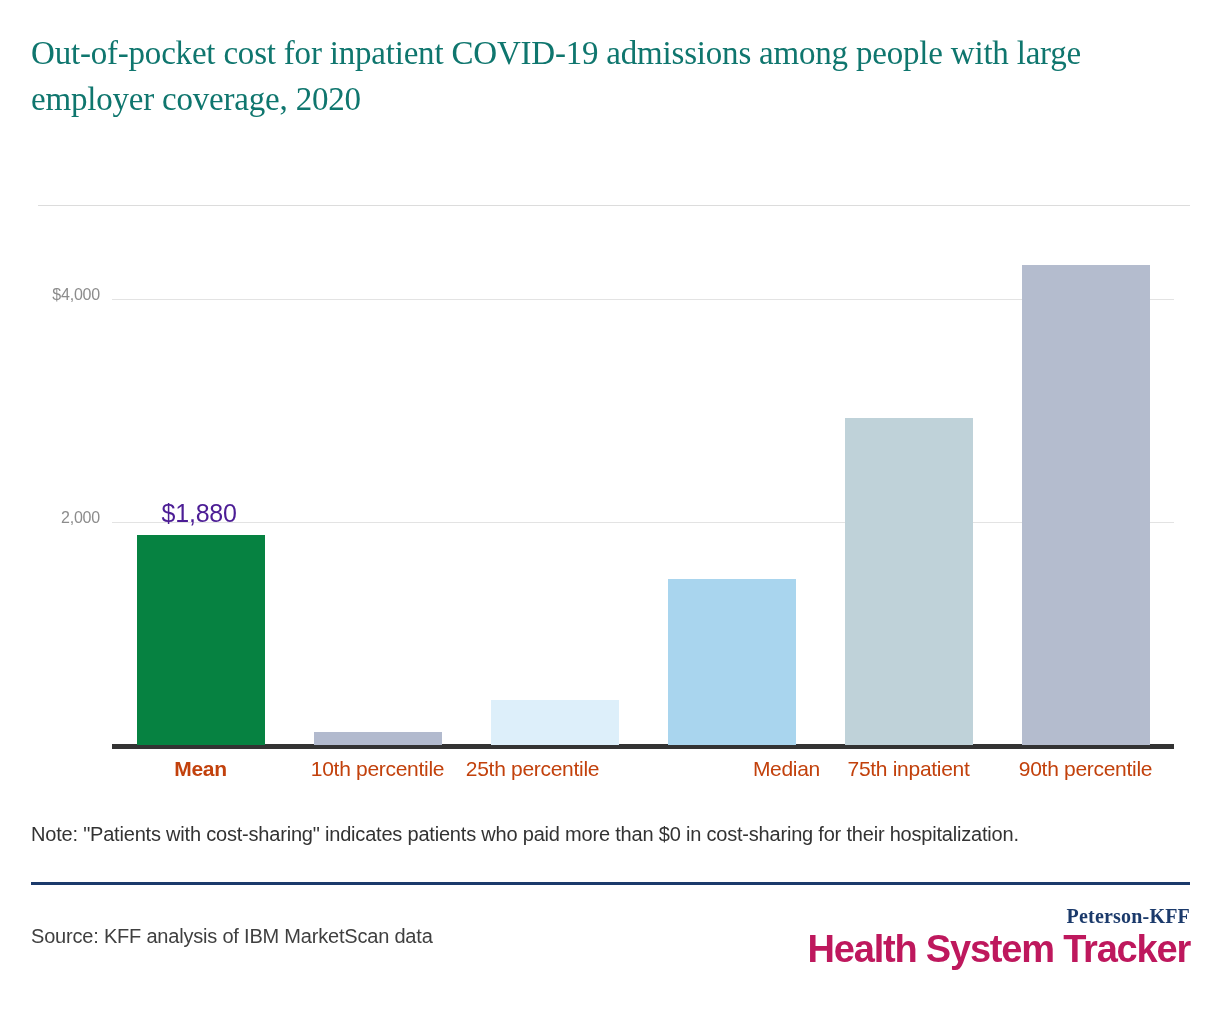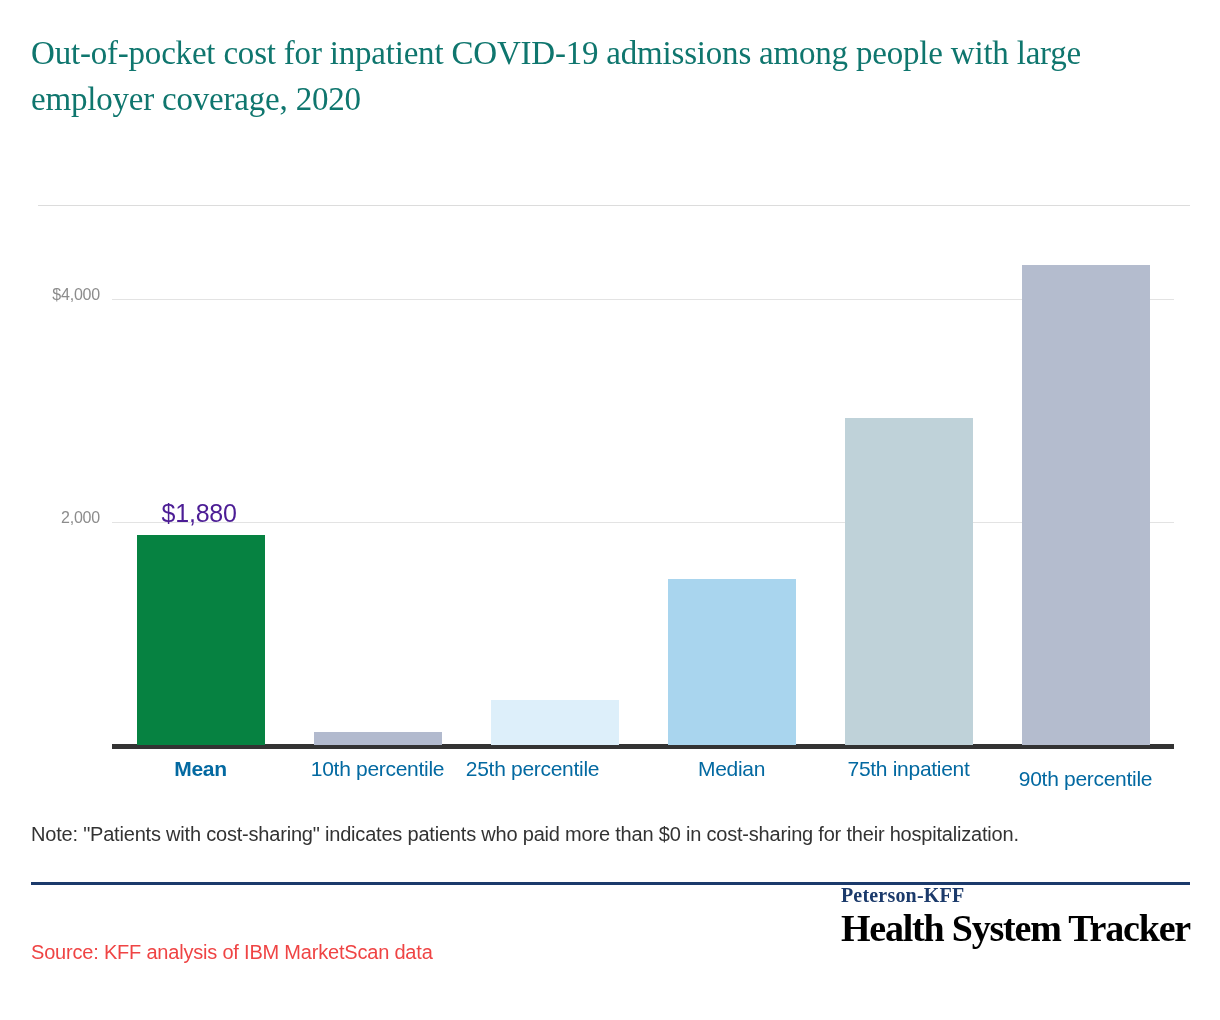--- a/index.html
+++ b/index.html
@@ -126,21 +126,21 @@
     font-weight: 400;
     color: #4c1d95;
     letter-spacing: -0.2px;
     white-space: nowrap;
   }
   .xtick-label {
     position: absolute;
     top: 757px;
     text-align: center;
     font-size: 21px;
-    color: #0369a1;
+    color: #c2410c;
     letter-spacing: -0.3px;
     white-space: nowrap;
   }
   .xtick-label.emph { font-weight: 700; }
 
   
   #note {
     position: absolute;
     left: 31px;
     top: 820px;
@@ -156,45 +156,43 @@
     top: 882px;
     width: 1159px;
     height: 3px;
     background: #1b3a6b;
   }
   #source {
     position: absolute;
     left: 31px;
     top: 925px;
     font-size: 20px;
-    color: #ef4444;
-    letter-spacing: -0.2px;
-    margin-top: 16px;
+    color: #404040;
+    letter-spacing: -0.2px;
   }
   #logo {
     position: absolute;
     right: 30px;
-    top: 884px;
-    text-align: left;
+    top: 905px;
+    text-align: right;
   }
   #logo-top {
     font-family: "Liberation Serif", "DejaVu Serif", serif;
     font-size: 20px;
     font-weight: 700;
     color: #1b3a6b;
     letter-spacing: 0.2px;
     line-height: 22px;
   }
   #logo-main {
     font-size: 38px;
     font-weight: 700;
-    color: #000000;
+    color: #be185d;
     letter-spacing: -1.2px;
     line-height: 44px;
-    font-family: Liberation Serif, serif;
   }
 </style>
 </head>
 <body>
 
 <div id="page">
 
   <div id="chart-title">Out-of-pocket cost for inpatient COVID-19 admissions among people with large employer coverage, 2020</div>
 
   <div id="tab-rule"></div>
@@ -207,25 +205,25 @@
       <div class="gridline" style="top: 522px;"></div>
       <div class="ytick-label" style="top: 509px;">2,000</div>
       <div class="bar" title="Mean: 1880" style="left: 136.5px; width: 128px; height: 209.62px; background: rgb(6, 130, 65);"></div>
       <div class="bar-value-label" style="left: 161.5px; top: 499.38px;">$1,880</div>
       <div class="xtick-label emph" style="left: 112px; width: 177px;">Mean</div>
       <div class="bar" title="10th percentile: 117" style="left: 313.5px; width: 128px; height: 13.0455px; background: rgb(178, 186, 206);"></div>
       <div class="xtick-label" style="left: 289px; width: 177px;">10th percentile</div>
       <div class="bar" title="25th percentile: 404" style="left: 490.5px; width: 128px; height: 45.046px; background: rgb(221, 239, 250);"></div>
       <div class="xtick-label" style="left: 444px; width: 177px;">25th percentile</div>
       <div class="bar" title="Median: 1489" style="left: 667.5px; width: 128px; height: 166.024px; background: rgb(169, 213, 238);"></div>
-      <div class="xtick-label" style="left: 643px; width: 177px;">Median</div>
+      <div class="xtick-label" style="left: 643px; width: 177px; text-align: right;">Median</div>
       <div class="bar" title="75th percentile: 2933" style="left: 844.5px; width: 128px; height: 327.029px; background: rgb(191, 210, 217);"></div>
       <div class="xtick-label" style="left: 820px; width: 177px;">75th inpatient</div>
       <div class="bar" title="90th percentile: 4305" style="left: 1021.5px; width: 128px; height: 480.007px; background: rgb(180, 188, 206);"></div>
-      <div class="xtick-label" style="left: 997px; width: 177px; margin-top: 10px;">90th percentile</div>
+      <div class="xtick-label" style="left: 997px; width: 177px;">90th percentile</div>
     </div>
 
   <div id="note">Note: "Patients with cost-sharing" indicates patients who paid more than $0 in cost-sharing for their hospitalization.</div>
   <div id="footer-rule"></div>
   <div id="source">Source: KFF analysis of IBM MarketScan data</div>
 
   <div id="logo">
     <div id="logo-top">Peterson-KFF</div>
     <div id="logo-main">Health System Tracker</div>
   </div>

